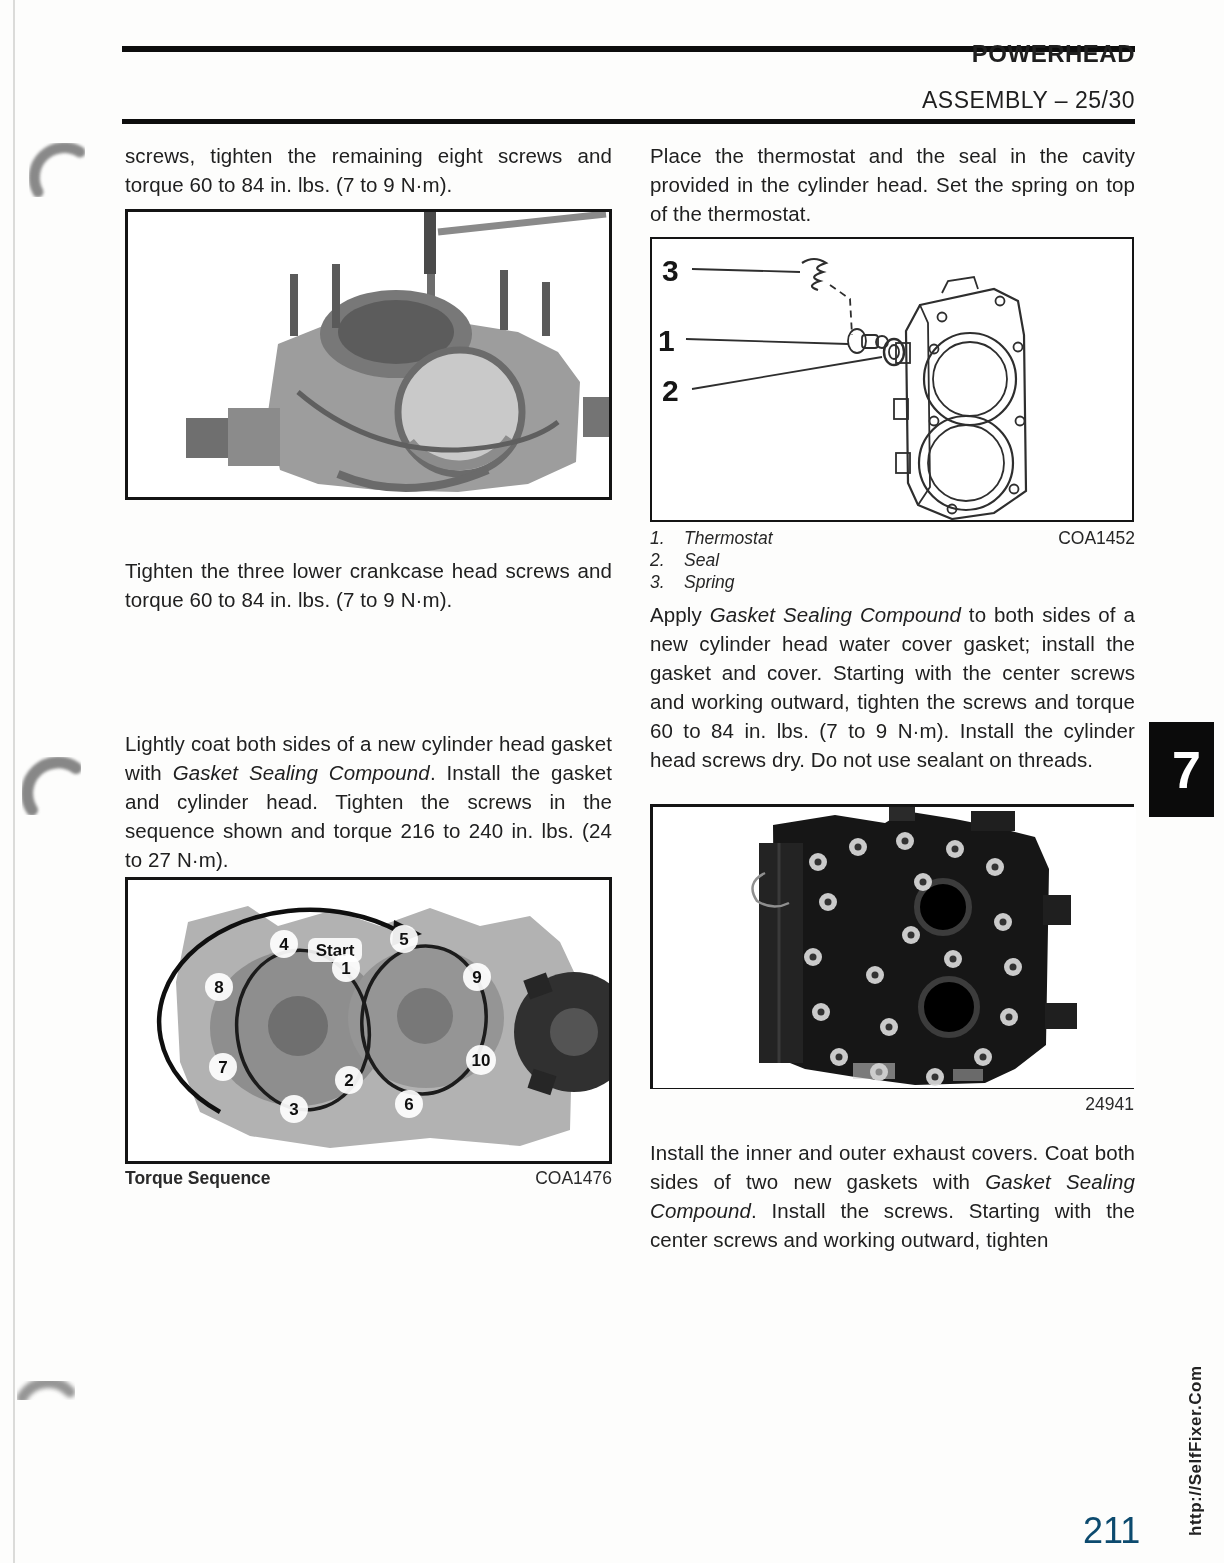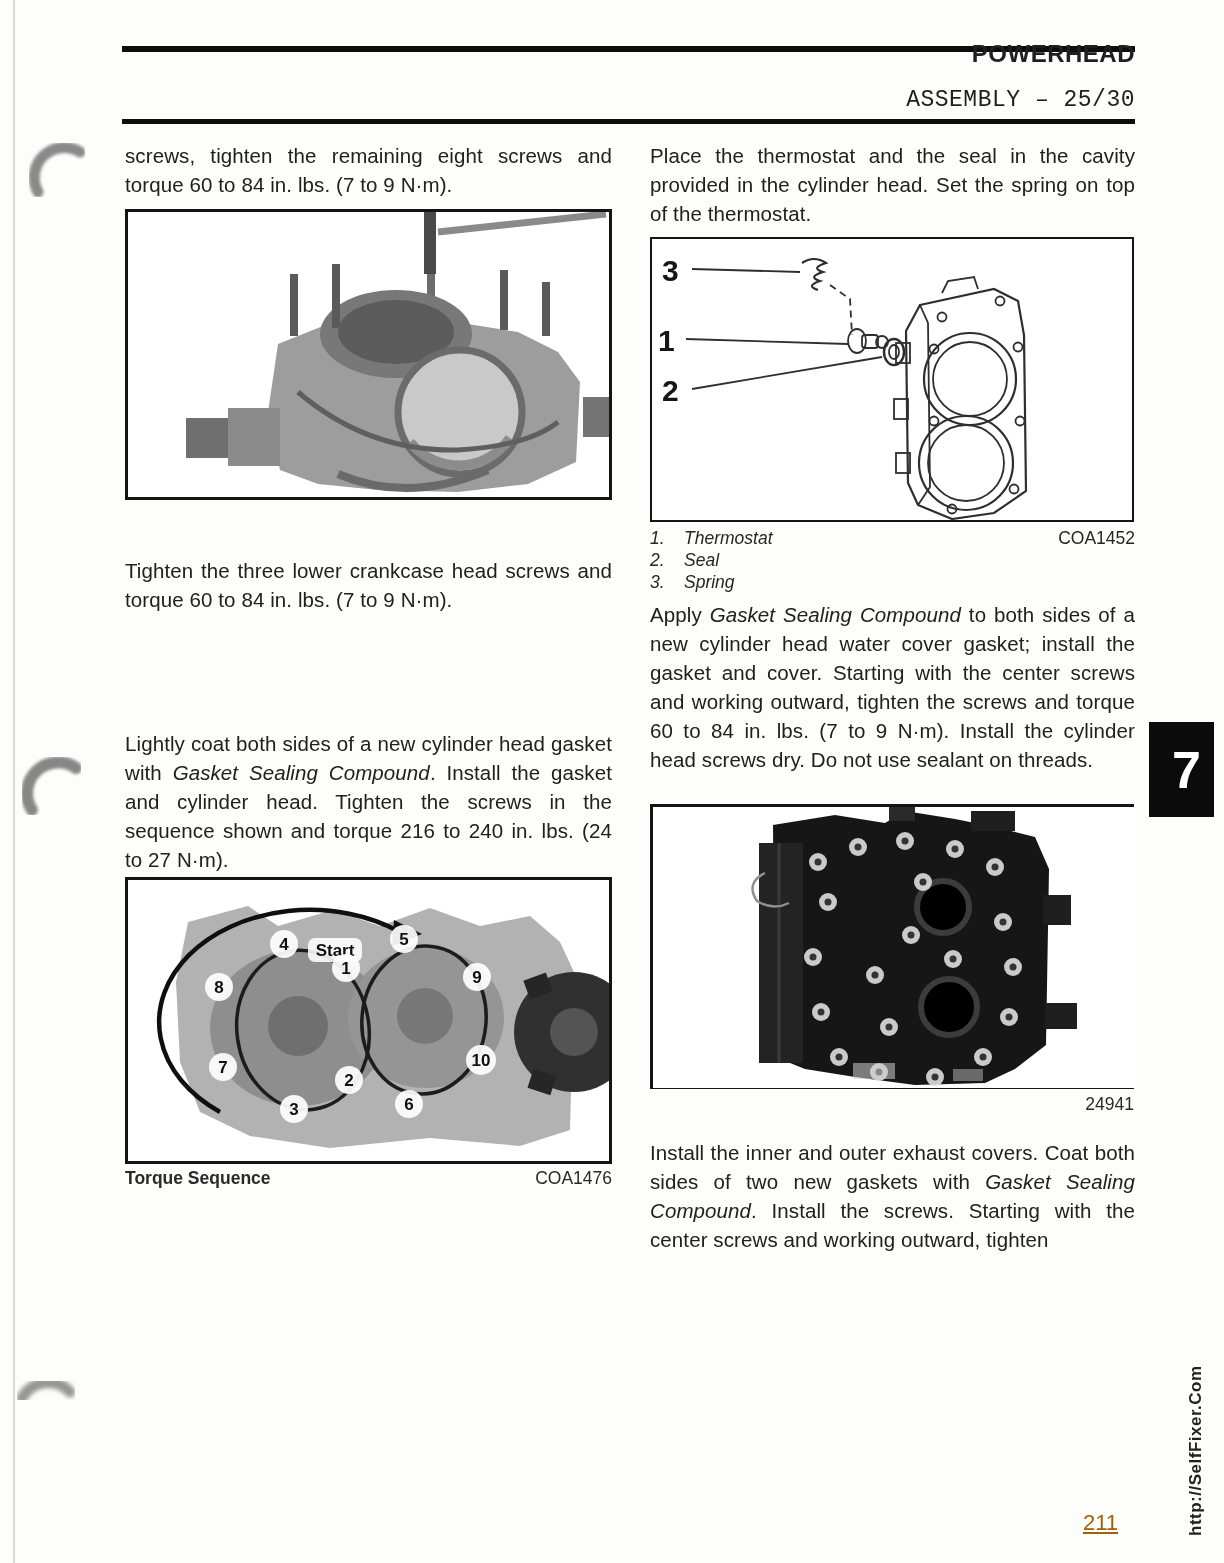--- a/index.html
+++ b/index.html
@@ -28,21 +28,21 @@
   .figcap-row{display:flex;justify-content:space-between;align-items:baseline;}
   .bold{font-weight:bold;}
   .legend-row{display:flex;font-size:17.5px;font-style:italic;line-height:22px;color:#262626;}
   .legend-num{width:34px;}
   .tab7{
     background:#0b0b0b;color:#fff;
     display:flex;align-items:center;justify-content:center;
     font-size:52px;font-weight:bold;
     padding-left:10px;box-sizing:border-box;
   }
-  .pagenum{font-size:22px;color:#a16207;text-decoration:underline;}
+  .pagenum{font-size:36px;color:#0c4a6e;}
   .watermark{
     writing-mode:vertical-rl;
     transform:rotate(180deg);
     font-size:17px;font-weight:bold;color:#222;
     letter-spacing:0.5px;
     white-space:nowrap;
   }
   .scanline{
     width:2px;background:#c9c9c6;opacity:0.65;
   }
@@ -75,21 +75,21 @@
     <defs>
         <filter id="b3">
           <feGaussianBlur stdDeviation="1.9"></feGaussianBlur>
         </filter>
       </defs>
     <path d="M8 40 A30 30 0 0 1 56 34" stroke="#6a6a6a" stroke-width="11" stroke-linecap="round" fill="none" opacity="0.7" filter="url(#b3)"></path>
   </svg>
 
   <div class="abs rule" style="left:122px;top:46px;width:1013px;height:6px;"></div>
   <div class="abs hdr-title" style="left:635px;top:40px;width:500px;">POWERHEAD</div>
-  <div class="abs hdr-sub" style="left:635px;top:87px;width:500px;font-family:Liberation Mono, monospace;">ASSEMBLY – 25/30</div>
+  <div class="abs hdr-sub" style="left:635px;top:87px;width:500px;">ASSEMBLY – 25/30</div>
   <div class="abs rule" style="left:122px;top:119px;width:1013px;height:5px;"></div>
 
   <div class="abs para" style="left:125px;top:141px;width:487px;"><span>screws, tighten the remaining eight screws and torque 60 to 84 in. lbs. (7 to 9 N·m).</span></div>
 
   <div class="abs figbox" style="left:125px;top:209px;width:487px;height:291px;">
     <svg viewBox="0 0 481 285" width="481" height="285">
       <rect width="481" height="285" fill="#ffffff"></rect>
       <line x1="310" y1="20" x2="478" y2="2" stroke="#8a8a8a" stroke-width="7"></line>
       <rect x="296" y="0" width="12" height="62" fill="#4a4a4a"></rect>
       <rect x="299" y="62" width="8" height="112" fill="#6d6d6d"></rect>

